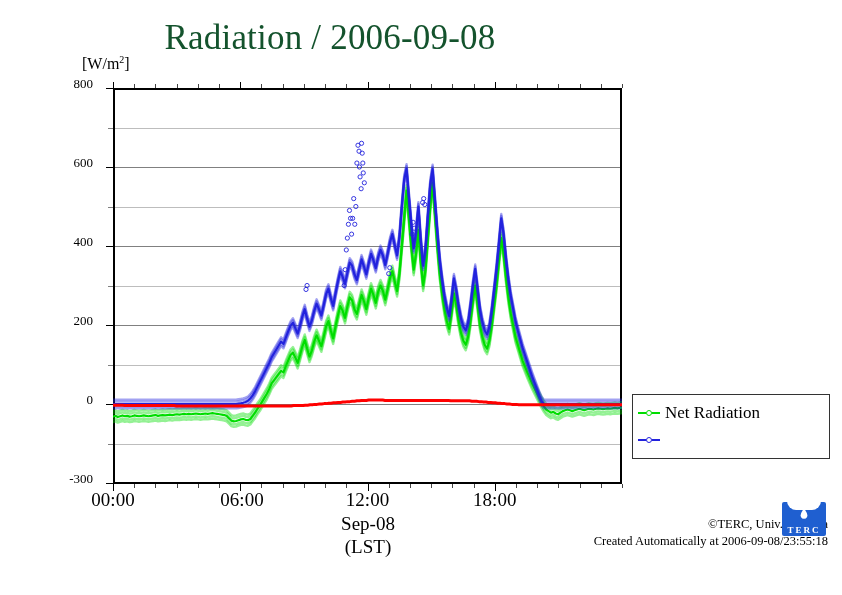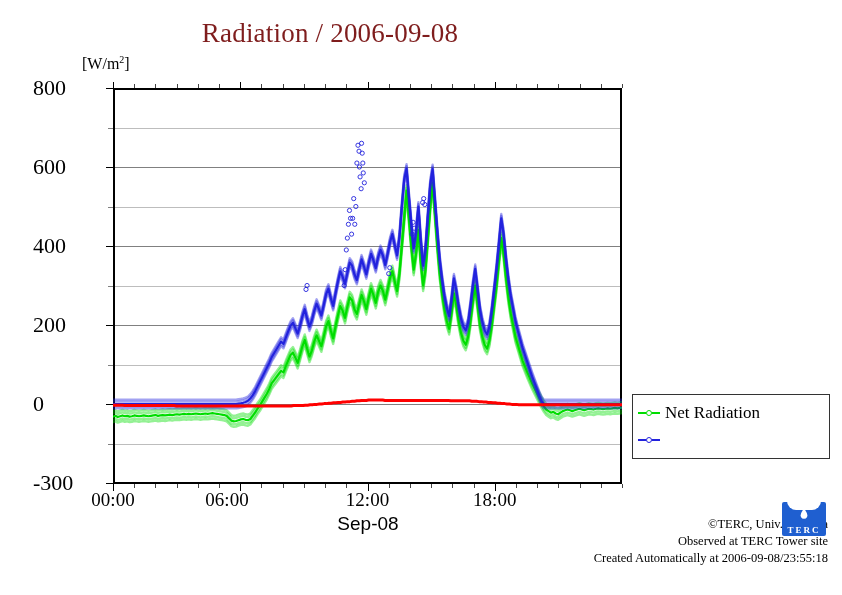--- a/index.html
+++ b/index.html
@@ -5,21 +5,21 @@
   html,body{margin:0;padding:0;}
   body{
     width:842px;height:595px;background:#ffffff;
     font-family:"Liberation Serif", serif;
     color:#000;overflow:hidden;position:relative;
   }
   #chart-root{position:absolute;left:0;top:0;width:842px;height:595px;}
 
   .chart-title{
     position:absolute;left:0;top:18px;width:660px;text-align:center;
-    font-size:27px;font-family:"Liberation Serif",serif;color:#7f1d1d;
+    font-size:35px;font-family:"Liberation Serif",serif;color:#14532d;
     letter-spacing:0.2px;
   }
 
   .ylabel{
     position:absolute;left:82px;top:54px;font-size:16px;
     font-family:"Liberation Serif",serif;white-space:nowrap;
   }
   .ylabel sup{font-size:10px;vertical-align:super;}
   .frame-left{position:absolute;left:113px;top:88px;width:2px;height:396px;background:#000;}
   .frame-right{position:absolute;left:620px;top:88px;width:2px;height:396px;background:#000;}
@@ -27,37 +27,37 @@
   .frame-bottom{position:absolute;left:113px;top:482px;width:509px;height:2px;background:#000;}
 
   .gridline{position:absolute;left:115px;width:505px;height:1px;}
   .grid-major{background:#808080;}
   .grid-minor{background:#bdbdbd;}
 
   .ytick-major{position:absolute;left:106px;width:9px;height:1px;background:#000;}
   .ytick-minor{position:absolute;left:108px;width:7px;height:1px;background:#808080;}
 
   .ytick-label{
-    position:absolute;right:0;width:60px;text-align:left;
-    font-size:22px;font-family:"Liberation Serif",serif;line-height:1;
+    position:absolute;right:0;width:60px;text-align:right;
+    font-size:13px;font-family:"Liberation Serif",serif;line-height:1;
   }
 
   .xtick-major{position:absolute;top:484px;width:1px;height:7px;background:#000;}
   .xtick-minor{position:absolute;top:484px;width:1px;height:4px;background:#444;}
   .xtick-top-major{position:absolute;top:82px;width:1px;height:6px;background:#000;}
   .xtick-top-minor{position:absolute;top:84px;width:1px;height:4px;background:#444;}
 
   .xtick-label{
     position:absolute;top:489px;width:90px;margin-left:-45px;text-align:center;
     font-size:19px;font-family:"Liberation Serif",serif;
   }
 
   .xaxis-title{
     position:absolute;left:288px;top:512px;width:160px;text-align:center;
-    font-size:19px;line-height:1.22;font-family:Liberation Sans, sans-serif;
+    font-size:19px;line-height:1.22;font-family:Liberation Serif, serif;
   }
 
   .legend{
     position:absolute;left:632px;top:394px;width:198px;
     border:1px solid #333;background:#fff;
     padding:4px 5px 5px 5px;box-sizing:border-box;
   }
   .legend-row{
     display:flex;align-items:center;height:27px;white-space:nowrap;
   }
@@ -252,27 +252,28 @@
         <circle cx="311.76" cy="116.53" r="2.1" fill="none" stroke="#2222dd" stroke-width="0.9"></circle>
         <circle cx="193.00" cy="201.45" r="2.1" fill="none" stroke="#2222dd" stroke-width="0.9"></circle>
         <circle cx="194.06" cy="197.50" r="2.1" fill="none" stroke="#2222dd" stroke-width="0.9"></circle>
         <circle cx="275.71" cy="185.65" r="2.1" fill="none" stroke="#2222dd" stroke-width="0.9"></circle>
         <circle cx="276.77" cy="179.72" r="2.1" fill="none" stroke="#2222dd" stroke-width="0.9"></circle>
       </g>
     </svg>
 
   <div id="xlabel-layer">
       <div class="xtick-label" style="left: 113px;">00:00</div>
-      <div class="xtick-label" style="left: 227px;">06:00</div>
+      <div class="xtick-label" style="left: 242px;">06:00</div>
       <div class="xtick-label" style="left: 367.5px;">12:00</div>
       <div class="xtick-label" style="left: 494.75px;">18:00</div>
     </div>
 
   <div class="xaxis-title">
     <div>Sep-08</div>
+    <div>(LST)</div>
   </div>
 
   <div class="legend" id="legend">
       <div class="legend-row">
         <span class="legend-mark">
           <span class="seg a" style="background:#00dd00"></span>
           <span class="dot" style="border-color:#00dd00"></span>
           <span class="seg b" style="background:#00dd00"></span>
         </span>
         <span class="legend-label">Net Radiation</span>
@@ -281,21 +282,20 @@
         <span class="legend-mark">
           <span class="seg a" style="background:#2222dd"></span>
           <span class="dot" style="border-color:#2222dd"></span>
           <span class="seg b" style="background:#2222dd"></span>
         </span>
       </div>
     </div>
 
   <div class="footer">
     <div>©TERC, Univ. Tsukuba</div>
-    <div>Observed at TERC Tower site</div>
     <div>Created Automatically at 2006-09-08/23:55:18</div>
   </div>
 
   <div class="terc-logo">
     <div class="terc-badge">
       <div class="terc-cutout"></div>
       <div class="terc-drop"></div>
     </div>
     <div class="terc-text">TERC</div>
   </div>

